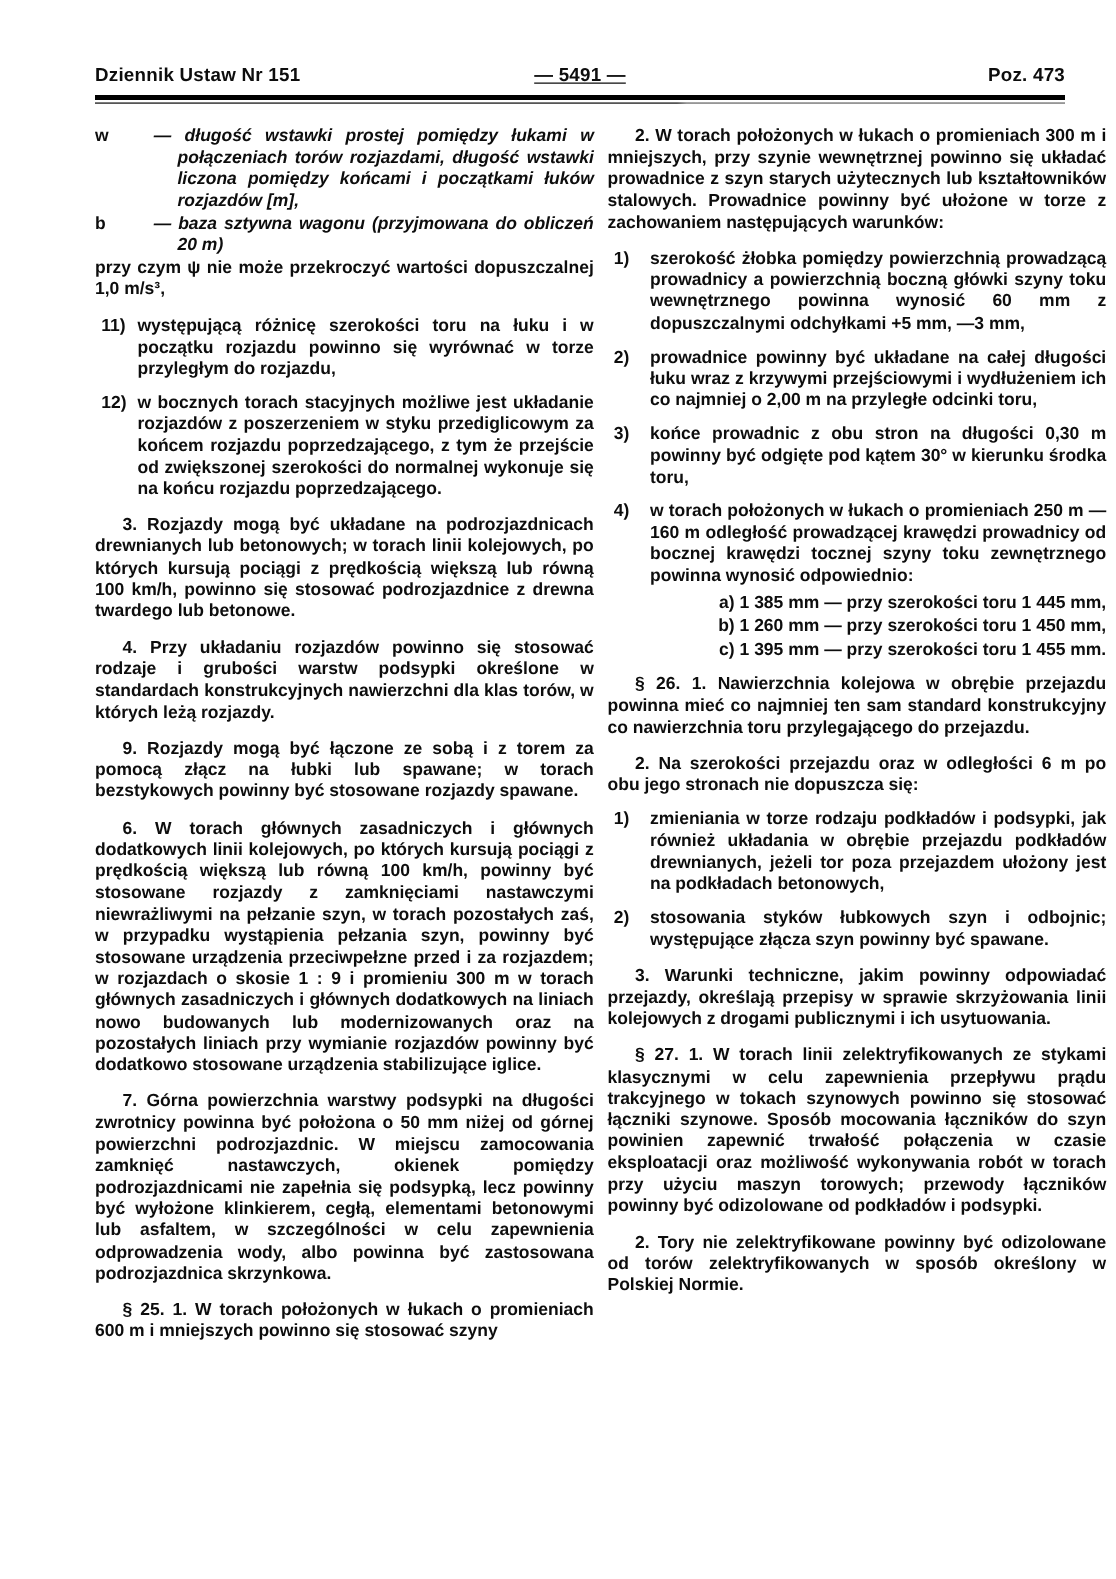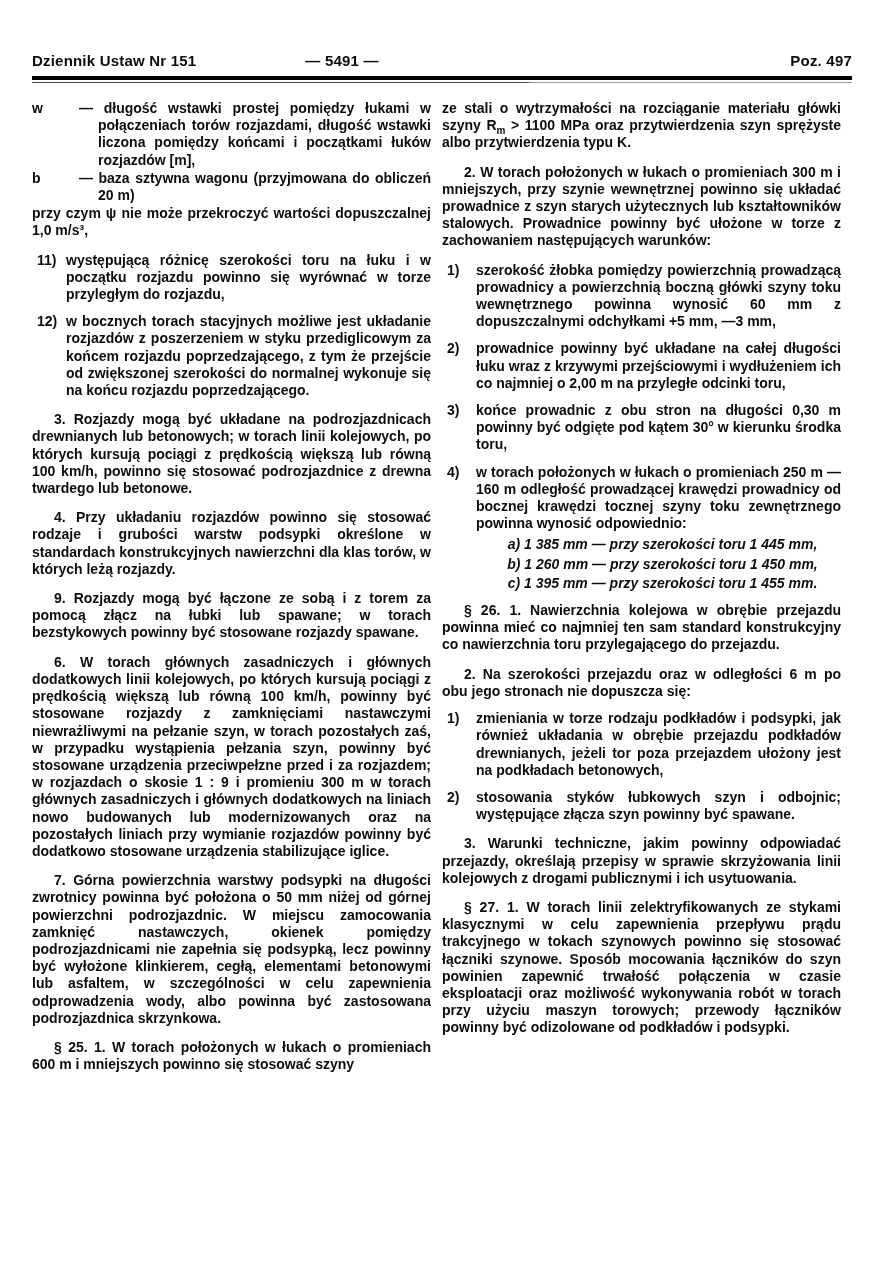--- a/index.html
+++ b/index.html
@@ -3,25 +3,25 @@
 <meta charset="utf-8">
 <style>
   html,body{margin:0;padding:0;}
   body{
     width:893px;height:1263px;
     background:#ffffff;
     font-family:"Liberation Sans", sans-serif;
     color:#0d0d0d;
     overflow:hidden;
   }
-  .page{padding:52px 41px 0 32px;}
+  .page{padding:52px 41px 0 76px;}
   
   .hdr{display:flex;align-items:baseline;font-size:15px;font-weight:bold;letter-spacing:.2px;}
   .hdr-left{flex:1;text-align:left;}
-  .hdr-center{flex:1;}
+  .hdr-center{flex:1;text-align:center;text-decoration:underline;}
   .hdr-right{flex:1;text-align:right;}
   .rule{margin-top:7px;height:4px;background:#000;}
   .rule2{margin-top:2px;height:1px;background:#6a6a6a;
          background-image:linear-gradient(90deg,#444 60%,#999 61%);}
   
   .columns{display:flex;gap:11px;margin-top:17px;}
   .col{
     width:399px;flex:0 0 399px;
     font-size:14px;line-height:17.2px;
     font-weight:bold;
@@ -31,39 +31,39 @@
   .m0{margin-bottom:1px;}
   .mbig{margin-bottom:12px;}
   p{margin:0;}
   
   .para{text-indent:22px;}
   
   .plain{text-indent:0;}
   
   .def{display:flex;}
   .term{flex:0 0 47px;}
-  .defbody{flex:1;padding-left:19px;text-indent:-19px;text-align:justify;}
+  .defbody{flex:1;padding-left:19px;text-indent:-19px;text-align:justify;font-style:italic;}
   
   .num{display:flex;padding-left:5px;}
   .num-label{flex:0 0 29px;}
   .num-body{flex:1;text-align:justify;}
   
-  .sub{padding-left:42px;text-align:center;margin:0 0 2px 0;font-style:italic;}
+  .sub{padding-left:42px;text-align:right;margin:0 0 2px 0;}
   .sub-last{margin-bottom:10px;}
   sub.subscript{font-size:10px;line-height:0;}
 </style>
 </head>
 <body>
 
 <div class="page">
 
   <header class="hdr">
     <span class="hdr-left">Dziennik Ustaw Nr 151</span>
     <span class="hdr-center">— 5491 —</span>
-    <span class="hdr-right">Poz. 497</span>
+    <span class="hdr-right">Poz. 473</span>
   </header>
   <div class="rule"></div>
   <div class="rule2"></div>
 
   <main class="columns">
 
     <section class="col">
 
       <div class="def block m0">
         <span class="term">w</span>
@@ -91,21 +91,20 @@
       <p class="para block mbig">4. Przy układaniu rozjazdów powinno się stosować rodzaje i grubości warstw podsypki określone w standardach konstrukcyjnych nawierzchni dla klas torów, w których leżą rozjazdy.</p>
       <p class="para block mbig">9. Rozjazdy mogą być łączone ze sobą i z torem za pomocą złącz na łubki lub spawane; w torach bezstykowych powinny być stosowane rozjazdy spawane.</p>
       <p class="para block mbig">6. W torach głównych zasadniczych i głównych dodatkowych linii kolejowych, po których kursują pociągi z prędkością większą lub równą 100 km/h, powinny być stosowane rozjazdy z zamknięciami nastawczymi niewrażliwymi na pełzanie szyn, w torach pozostałych zaś, w przypadku wystąpienia pełzania szyn, powinny być stosowane urządzenia przeciwpełzne przed i za rozjazdem; w rozjazdach o skosie 1 : 9 i promieniu 300 m w torach głównych zasadniczych i głównych dodatkowych na liniach nowo budowanych lub modernizowanych oraz na pozostałych liniach przy wymianie rozjazdów powinny być dodatkowo stosowane urządzenia stabilizujące iglice.</p>
       <p class="para block mbig">7. Górna powierzchnia warstwy podsypki na długości zwrotnicy powinna być położona o 50 mm niżej od górnej powierzchni podrozjazdnic. W miejscu zamocowania zamknięć nastawczych, okienek pomiędzy podrozjazdnicami nie zapełnia się podsypką, lecz powinny być wyłożone klinkierem, cegłą, elementami betonowymi lub asfaltem, w szczególności w celu zapewnienia odprowadzenia wody, albo powinna być zastosowana podrozjazdnica skrzynkowa.</p>
       <p class="para block">§ 25. 1. W torach położonych w łukach o promieniach 600 m i mniejszych powinno się stosować szyny</p>
 
     </section>
 
     <section class="col">
 
-      <p class="plain block mbig"><span>ze stali o wytrzymałości na rozciąganie materiału główki szyny R</span><sub class="subscript">m</sub><span> &gt; 1100 MPa oraz przytwierdzenia szyn sprężyste albo przytwierdzenia typu K.</span></p>
 
       <p class="para block mbig">2. W torach położonych w łukach o promieniach 300 m i mniejszych, przy szynie wewnętrznej powinno się układać prowadnice z szyn starych użytecznych lub kształtowników stalowych. Prowadnice powinny być ułożone w torze z zachowaniem następujących warunków:</p>
 
       <div class="num block">
         <span class="num-label">1)</span>
         <span class="num-body">szerokość żłobka pomiędzy powierzchnią prowadzącą prowadnicy a powierzchnią boczną główki szyny toku wewnętrznego powinna wynosić 60 mm z dopuszczalnymi odchyłkami +5 mm, —3 mm,</span>
       </div>
 
       <div class="num block">
         <span class="num-label">2)</span>
@@ -133,16 +132,17 @@
         <span class="num-body">zmieniania w torze rodzaju podkładów i podsypki, jak również układania w obrębie przejazdu podkładów drewnianych, jeżeli tor poza przejazdem ułożony jest na podkładach betonowych,</span>
       </div>
 
       <div class="num block mbig">
         <span class="num-label">2)</span>
         <span class="num-body">stosowania styków łubkowych szyn i odbojnic; występujące złącza szyn powinny być spawane.</span>
       </div>
 
       <p class="para block mbig">3. Warunki techniczne, jakim powinny odpowiadać przejazdy, określają przepisy w sprawie skrzyżowania linii kolejowych z drogami publicznymi i ich usytuowania.</p>
       <p class="para block mbig">§ 27. 1. W torach linii zelektryfikowanych ze stykami klasycznymi w celu zapewnienia przepływu prądu trakcyjnego w tokach szynowych powinno się stosować łączniki szynowe. Sposób mocowania łączników do szyn powinien zapewnić trwałość połączenia w czasie eksploatacji oraz możliwość wykonywania robót w torach przy użyciu maszyn torowych; przewody łączników powinny być odizolowane od podkładów i podsypki.</p>
+      <p class="para block">2. Tory nie zelektryfikowane powinny być odizolowane od torów zelektryfikowanych w sposób określony w Polskiej Normie.</p>
 
     </section>
   </main>
 </div>
 
 </body></html>

